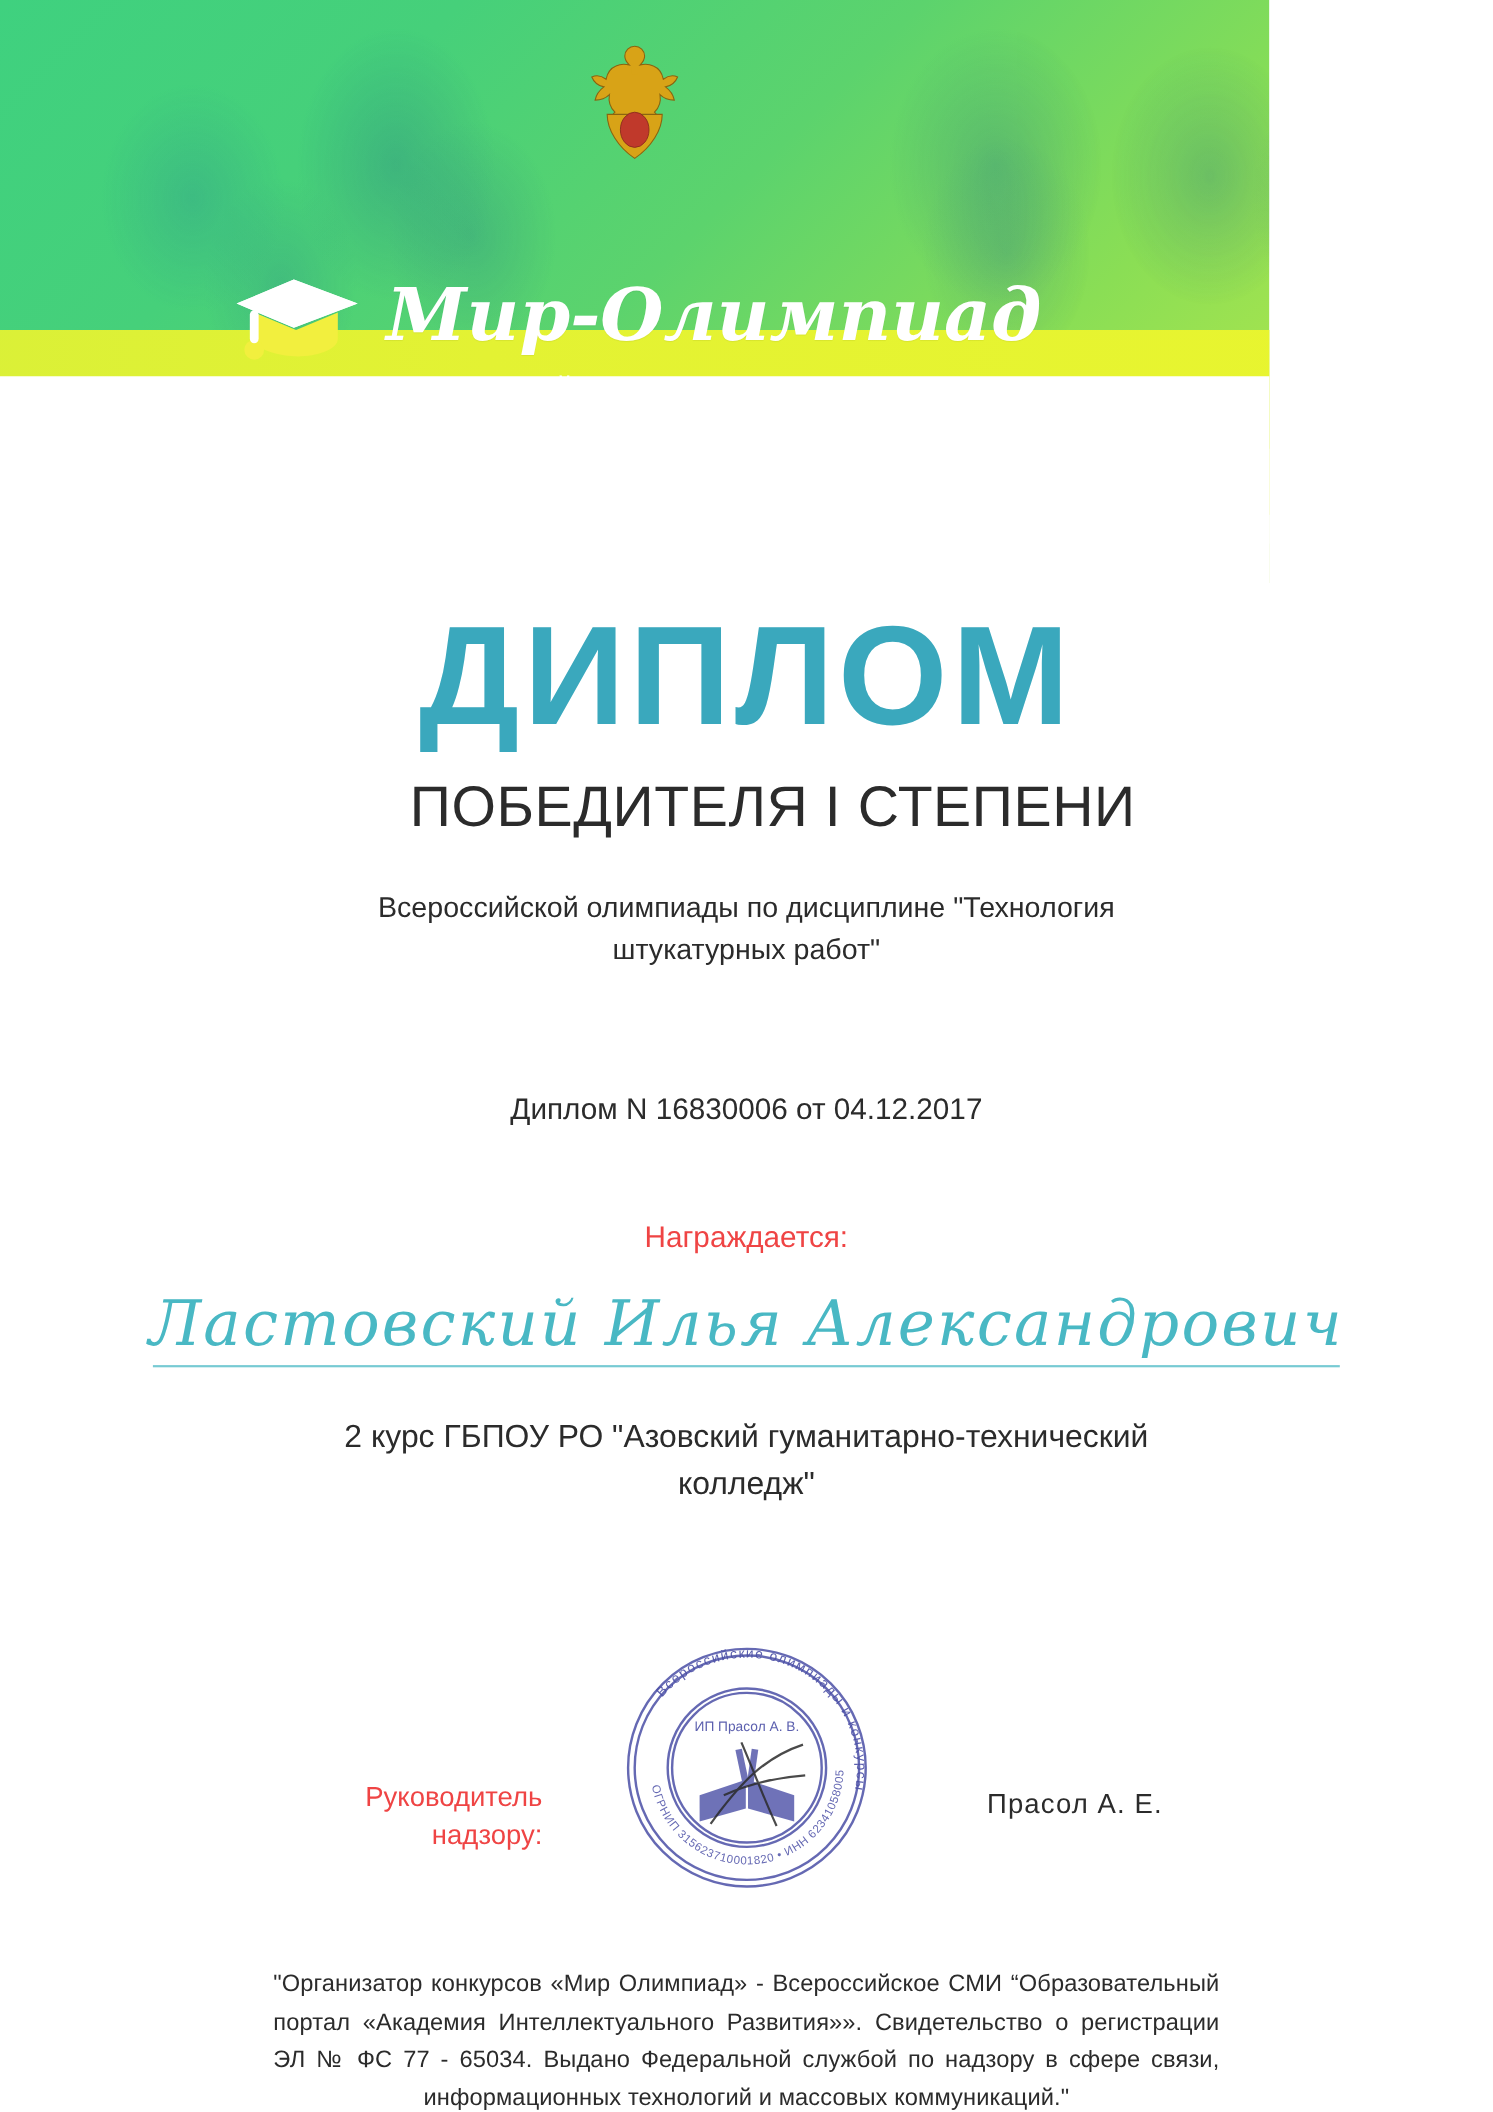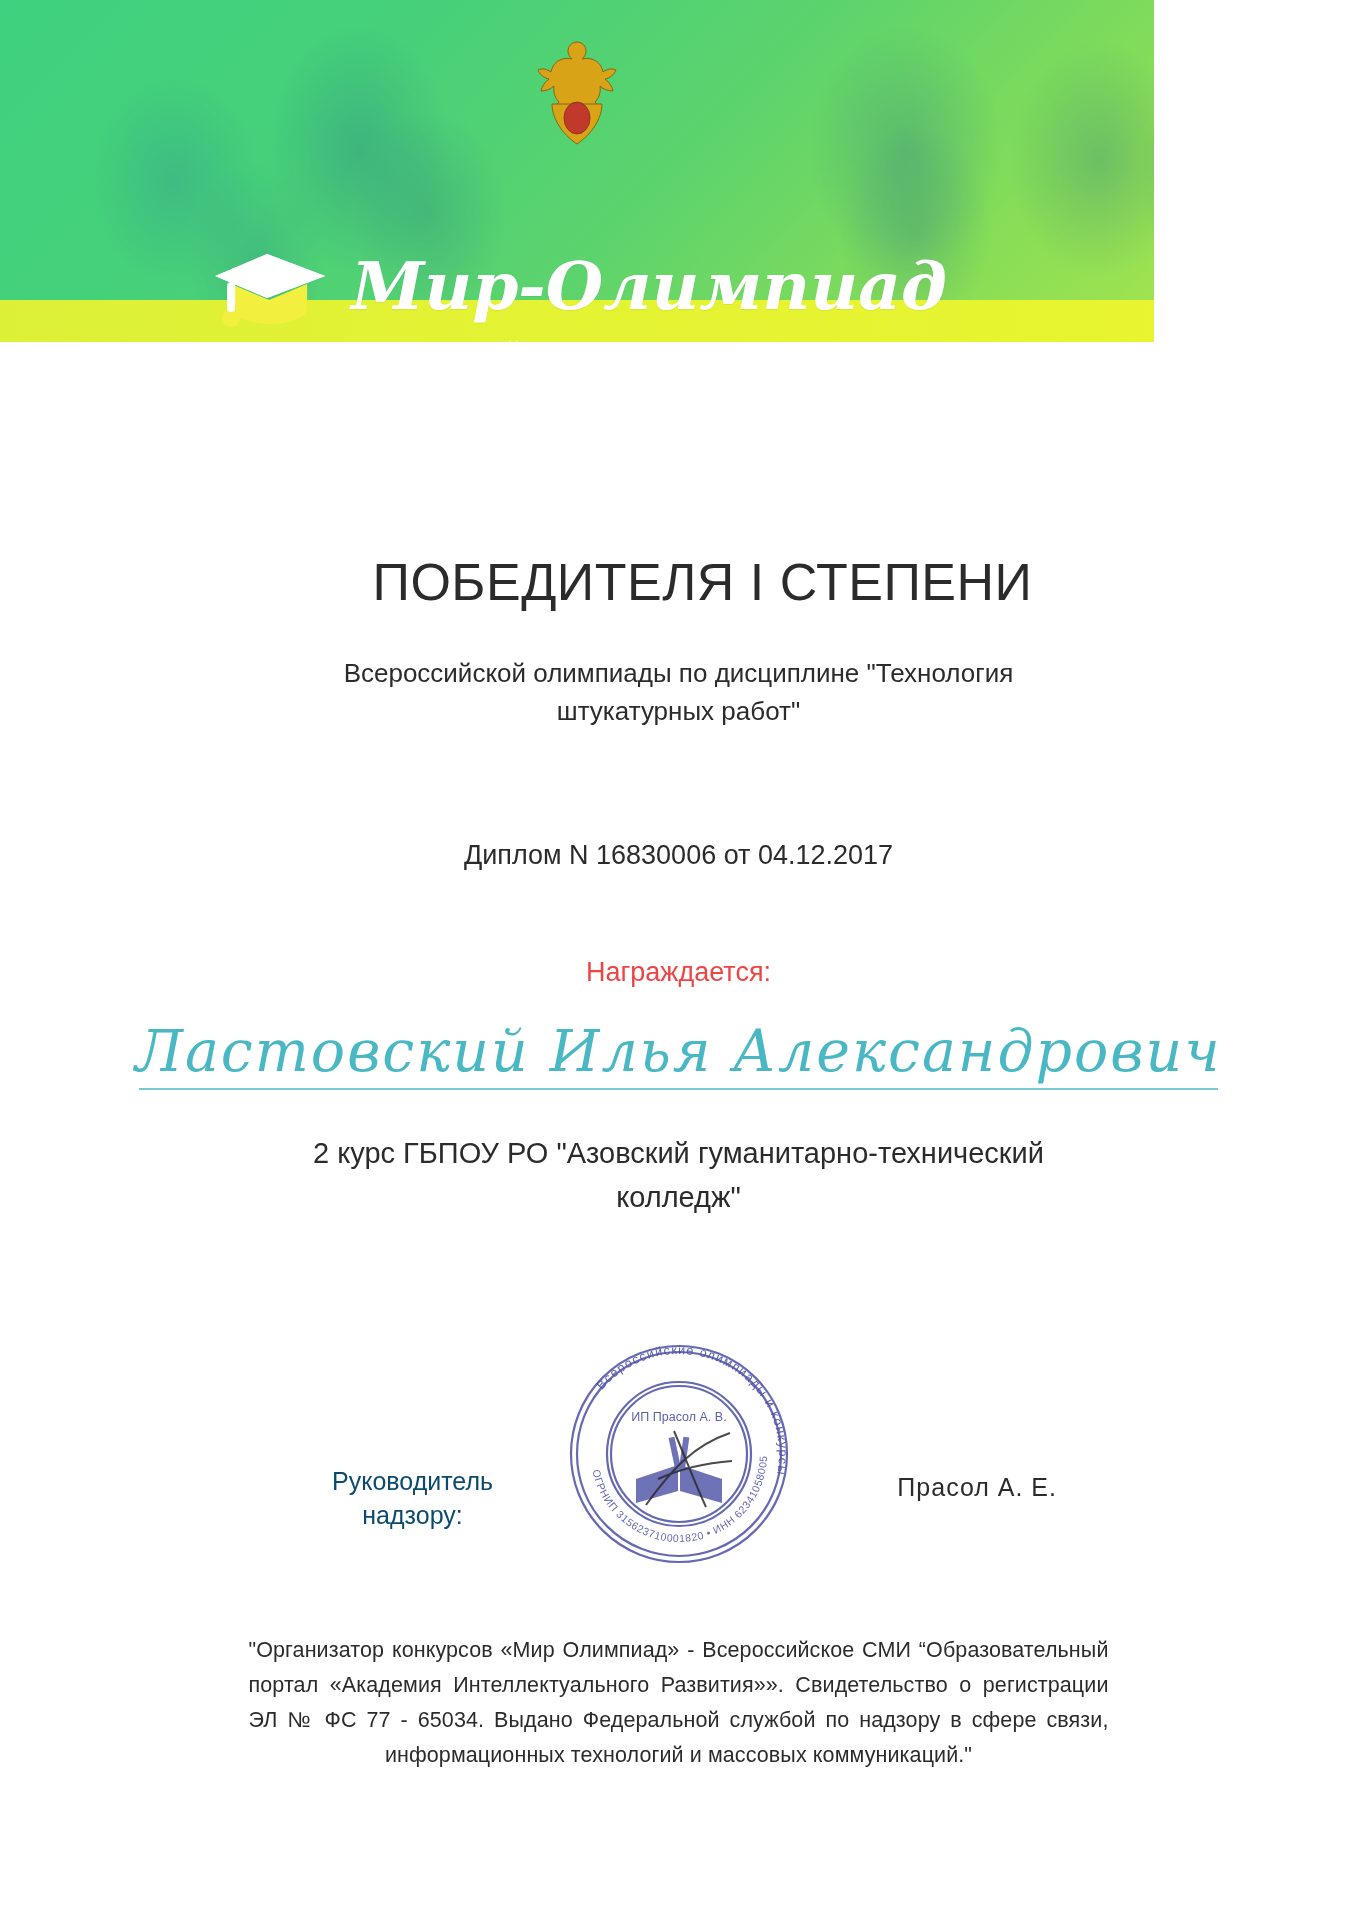--- a/index.html
+++ b/index.html
@@ -196,24 +196,24 @@
   
   .sign-row {
     position: relative;
     margin-top: 126px;
     height: 230px;
   }
   .sign-left {
     position: absolute;
     left: 332px;
     top: 120px;
-    text-align: center;
+    text-align: right;
     font-size: 25px;
     line-height: 1.35;
-    color: #0c4a6e;
+    color: #ef4444;
   }
   .sign-right {
     position: absolute;
     right: 300px;
     top: 128px;
     font-size: 25px;
     color: #2b2b2b;
     letter-spacing: 1px;
   }
   .stamp {
@@ -271,20 +271,21 @@
         <rect x="20" y="44" width="8" height="30" rx="4" fill="#ffffff"></rect>
       </svg>
       <div class="logo-word">Мир-Олимпиад</div>
     </div>
     <div class="logo-sub">Всероссийские олимпиады и конкурсы</div>
   </div>
 </div>
 
 <div class="doc-body">
 
+  <div class="title-diploma">ДИПЛОМ</div>
 
   <div class="subtitle-degree">ПОБЕДИТЕЛЯ I СТЕПЕНИ</div>
 
   <div class="discipline">Всероссийской олимпиады по дисциплине "Технология штукатурных работ"</div>
 
   <div class="diploma-number">Диплом N 16830006 от 04.12.2017</div>
 
   <div class="awarded-label">Награждается:</div>
 
   <div><span class="awardee-name">Ластовский Илья Александрович</span></div>

